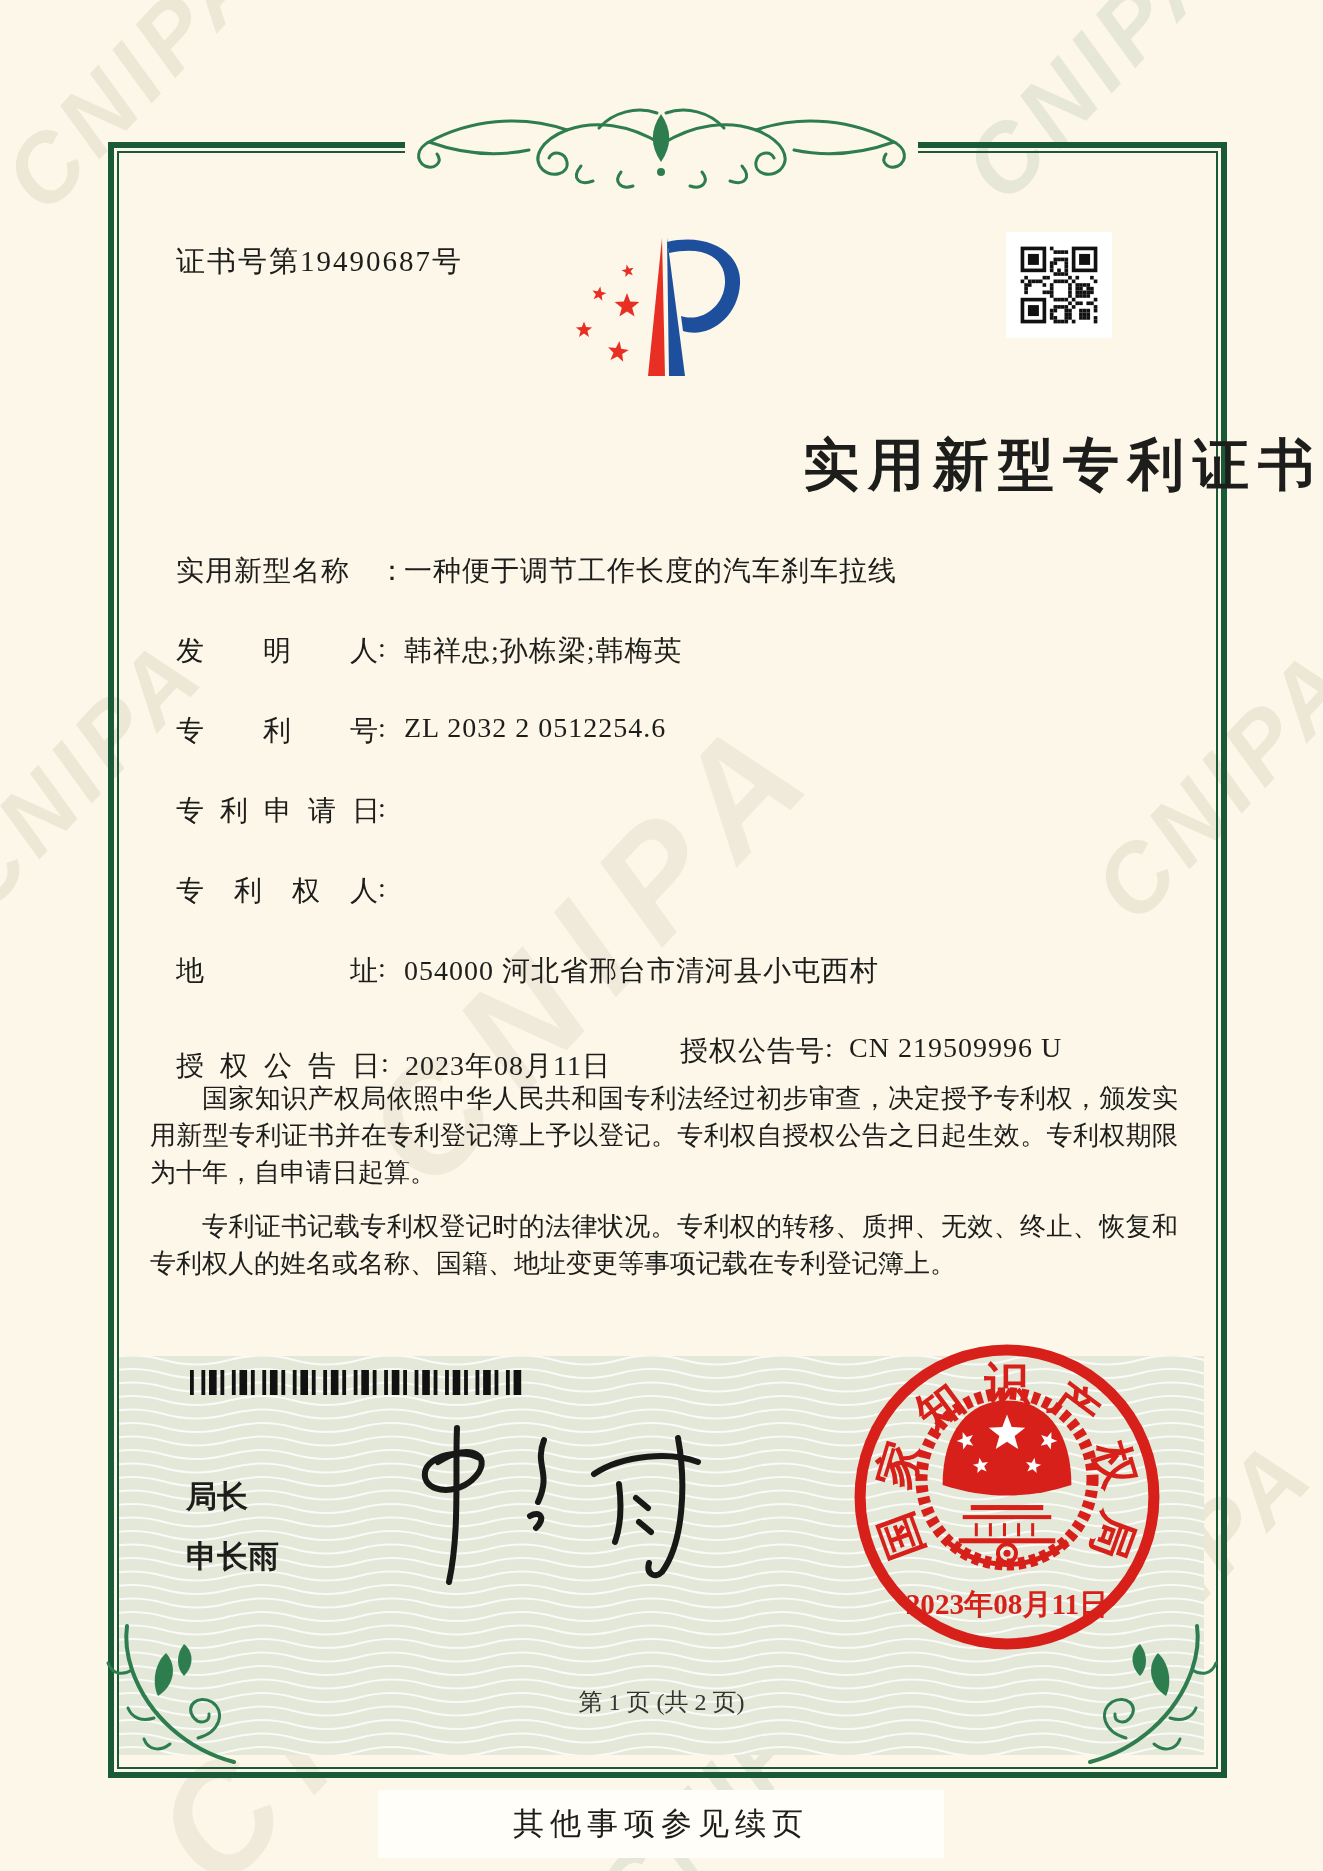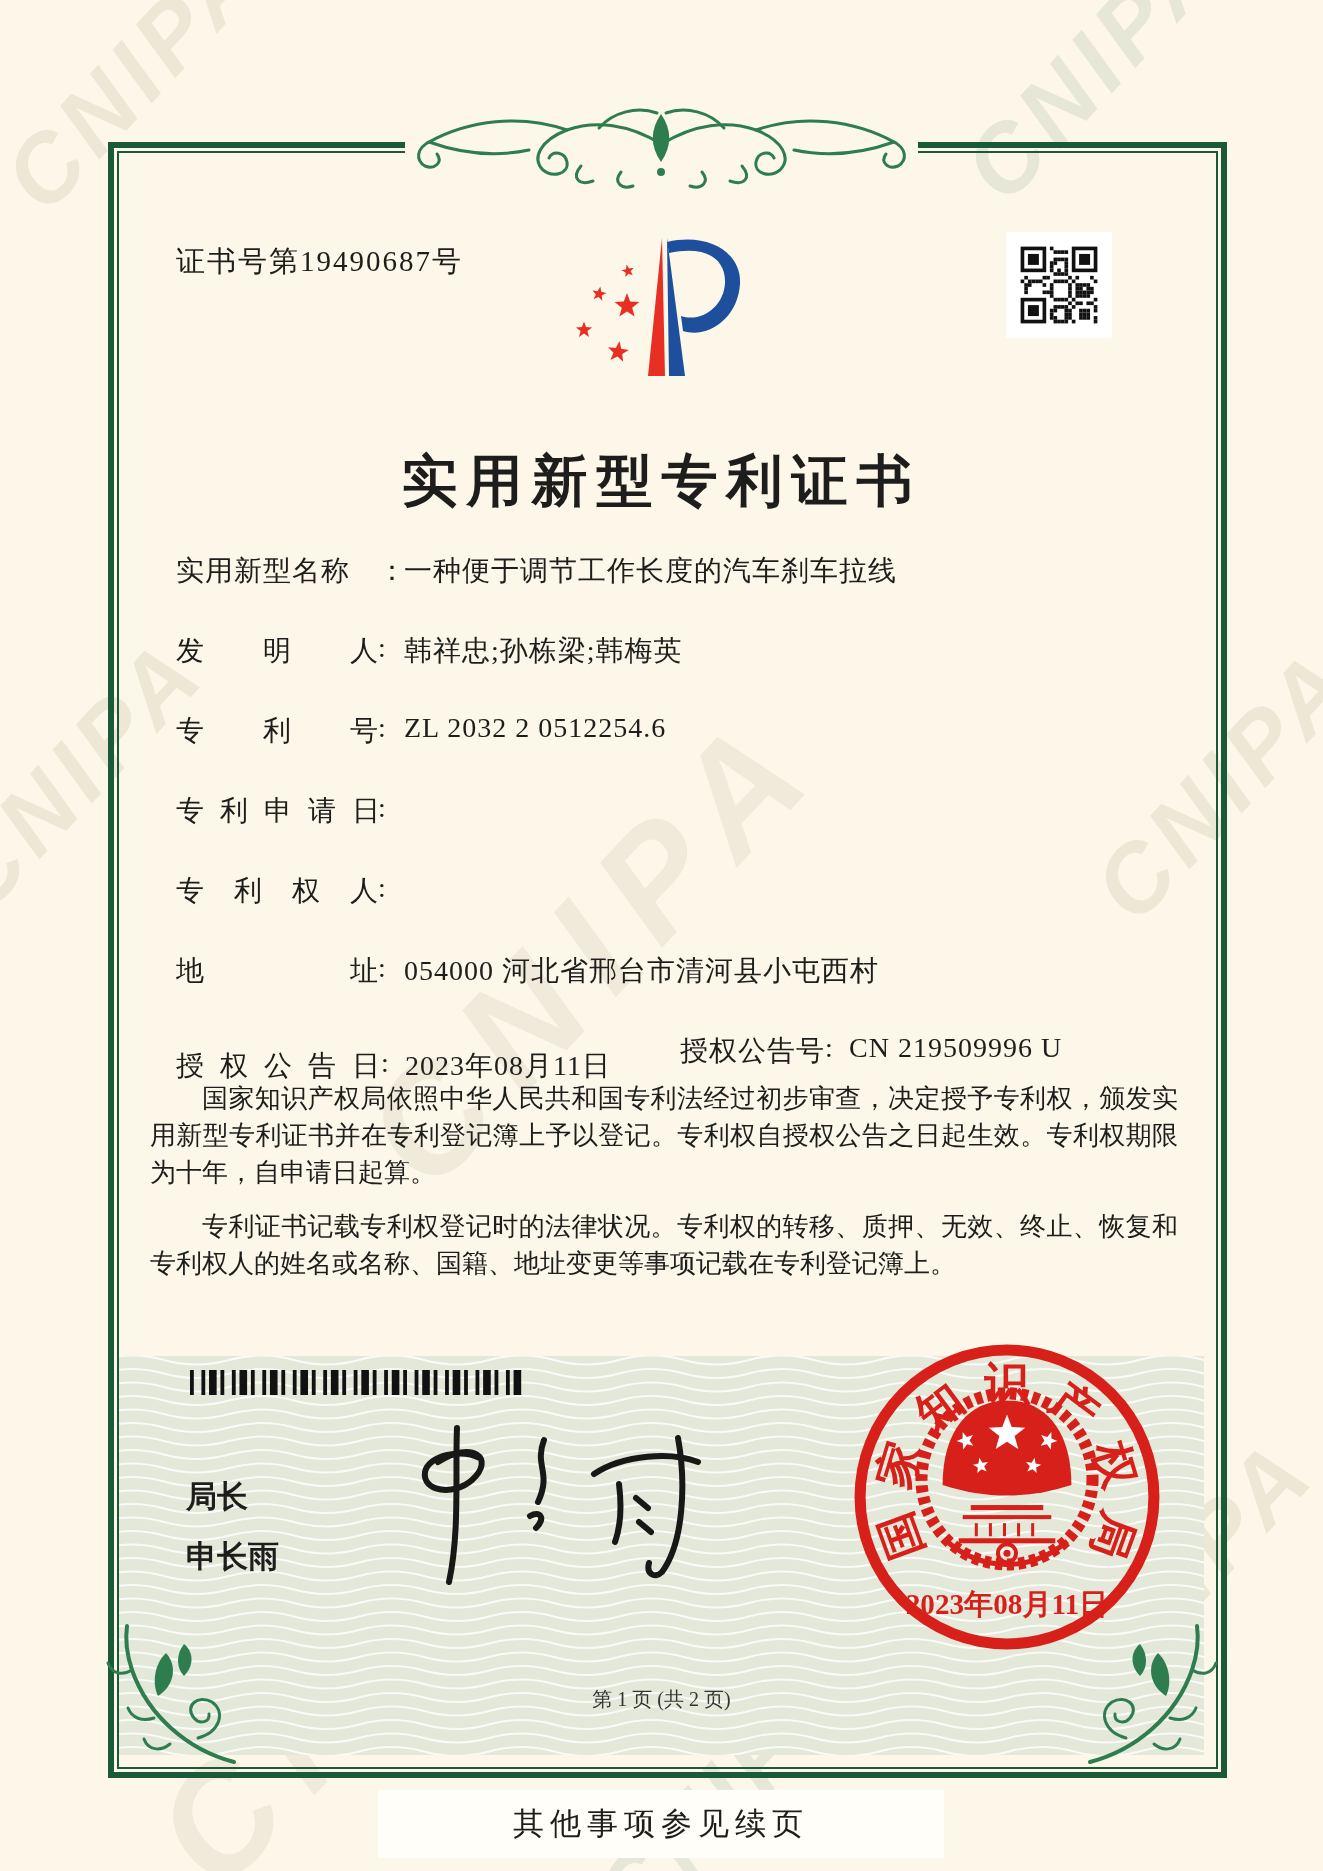--- a/index.html
+++ b/index.html
@@ -28,22 +28,22 @@
   .guilloche{ position:absolute; left:119px; top:1356px; width:1085px; height:399px; }
   
   .ornament-top{ position:absolute; left:399px; top:86px; width:525px; height:108px; }
   .corner{ position:absolute; width:150px; height:150px; }
   .corner-br{ left:1070px; top:1618px; }
   .corner-bl{ left:104px; top:1618px; transform:scaleX(-1); }
   
   .cert-no{ position:absolute; left:176px; top:242px; font-size:29px; letter-spacing:2px; }
   .logo{ position:absolute; left:570px; top:226px; }
   .qr{ position:absolute; left:1006px; top:232px; }
-  .title{ position:absolute; left:0; top:428px; width:1323px; text-align:center;
-    font-size:56px; font-weight:700; letter-spacing:9px;margin-top:16px; }
+  .title{ position:absolute; left:0; top:428px; width:1323px; text-align:right;
+    font-size:56px; font-weight:700; letter-spacing:9px; }
   
   .fields{ position:absolute; left:176px; top:552px; width:1000px; font-size:28px; }
   .field-row{ display:flex; height:80px; align-items:flex-start; letter-spacing:1px; }
   .field-label{ width:202px; flex:0 0 202px; white-space:pre; }
   .field-colon{ width:26px; flex:0 0 26px; }
   .field-value{ flex:1; }
   .grant-row{ position:absolute; left:176px; top:1032px; width:1028px; font-size:28px; letter-spacing:1px; }
   .grant-left,.grant-right{ display:flex; }
   .grant-left{ position:absolute; left:0; top:0;margin-top:15px; }
   .grant-right{ position:absolute; left:504px; top:0; }
@@ -54,21 +54,21 @@
     font-size:26px; line-height:1.43; text-align:justify; }
   .paras p{ margin:0 0 16px 0; text-indent:2em; }
   
   .barcode{ position:absolute; left:190px; top:1370px; }
   .officer{ position:absolute; left:186px; top:1476px;
     font-family:"Liberation Sans","DejaVu Sans",sans-serif; font-size:31px; font-weight:700; }
   .officer div{ margin-bottom:18px; }
   .signature{ position:absolute; left:372px; top:1412px; }
   .seal{ position:absolute; left:846px; top:1336px; }
   .page-num{ position:absolute; left:0; top:1686px; width:1323px; text-align:center;
-    font-size:20px; color:#33332f; }
+    font-size:24px; color:#33332f; }
   .note-strip{ position:absolute; left:378px; top:1790px; width:566px; height:68px;
     background:#fffef8; display:flex; align-items:center; justify-content:center;
     font-size:31px; letter-spacing:6px; }
   svg{ display:block; }
 </style>
 </head>
 <body>
 
 <div class="page">
 

